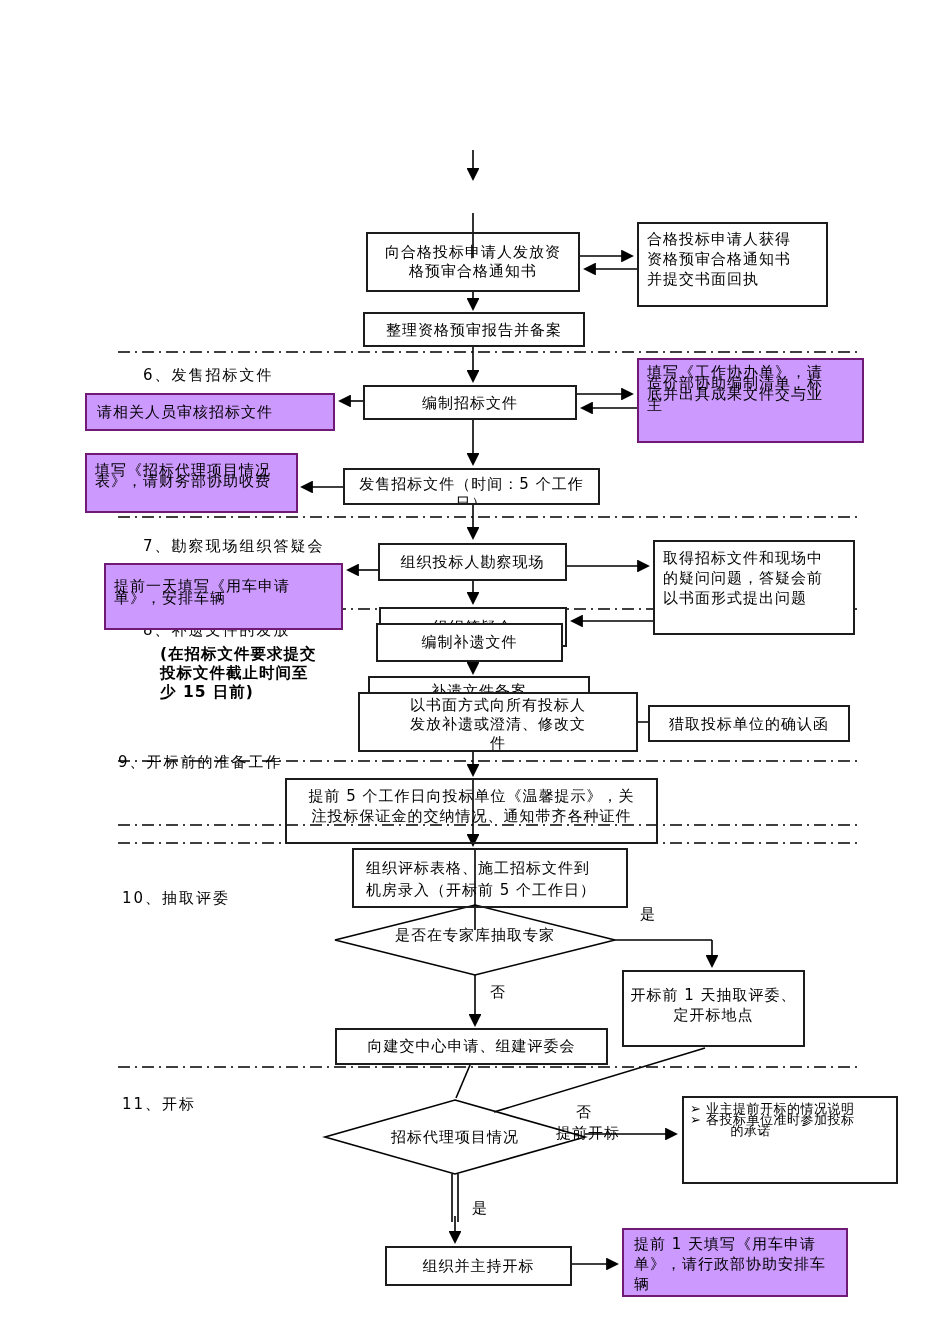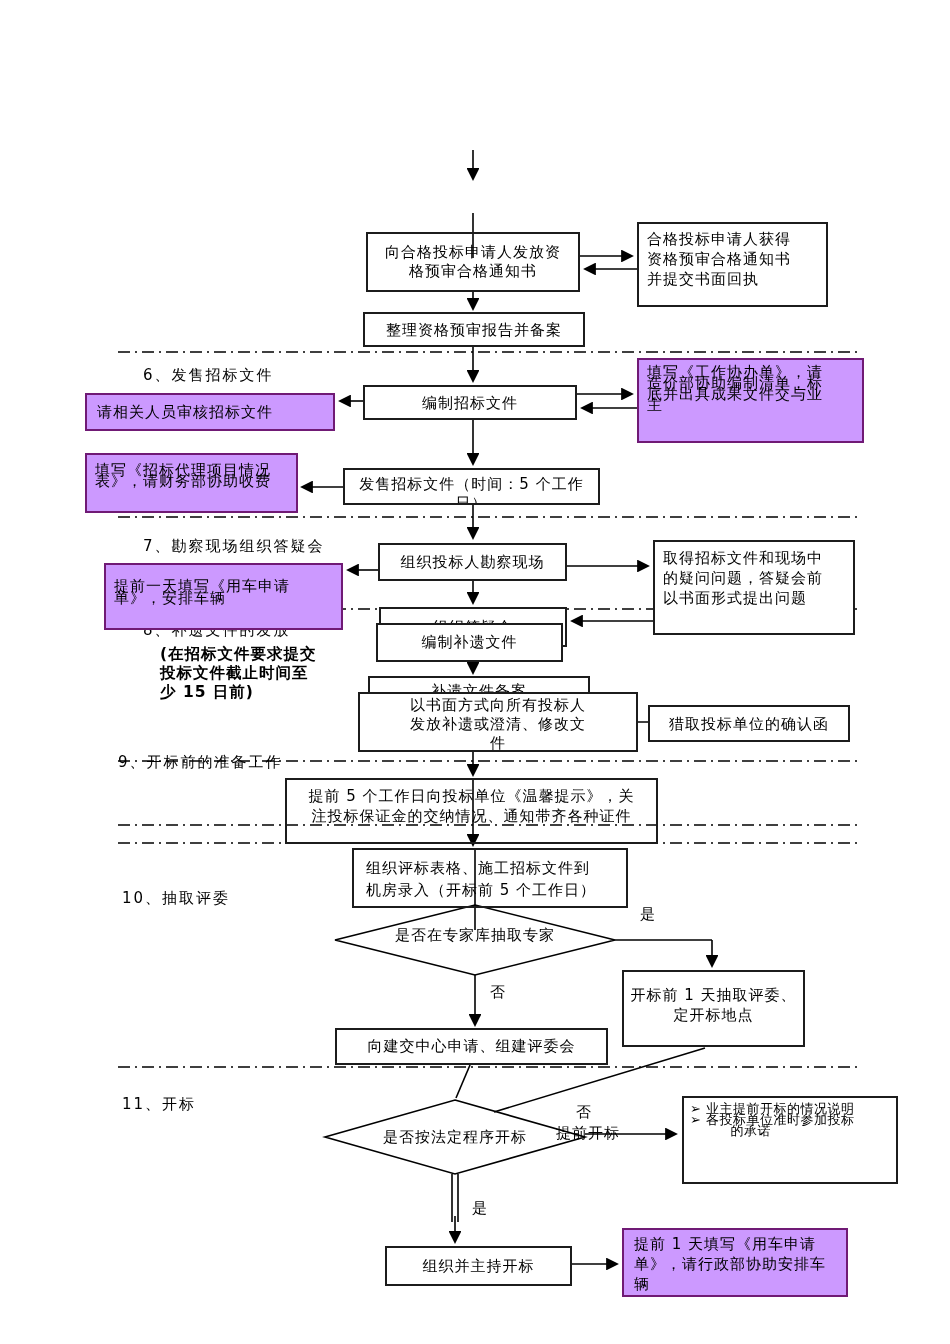--- a/index.html
+++ b/index.html
@@ -179,21 +179,21 @@
   <div class="box" id="b20">组织评标表格、施工招标文件到
 机房录入（开标前 5 个工作日）</div>
   <div class="dtext" id="dt10">是否在专家库抽取专家</div>
   <div class="edge" id="yes10">是</div>
   <div class="edge" id="no10">否</div>
   <div class="box center" id="b21">开标前 1 天抽取评委、
 定开标地点</div>
   <div class="box center" id="b22">向建交中心申请、组建评委会</div>
 
   <div class="label" id="lb11">11、开标</div>
-  <div class="dtext" id="dt11">是否按法定程序开标</div>
+  <div class="dtext" id="dt11">招标代理项目情况</div>
   <div class="edge" id="no11">否</div>
   <div class="edge" id="early11">提前开标</div>
   <div class="edge" id="yes11">是</div>
   <div class="box squeeze" id="b23">➢ 业主提前开标的情况说明
 ➢ 各投标单位准时参加投标
 　　　的承诺</div>
   <div class="box center" id="b24">组织并主持开标</div>
   <div class="box purple" id="b25">提前 1 天填写《用车申请
 单》，请行政部协助安排车
 辆</div>

